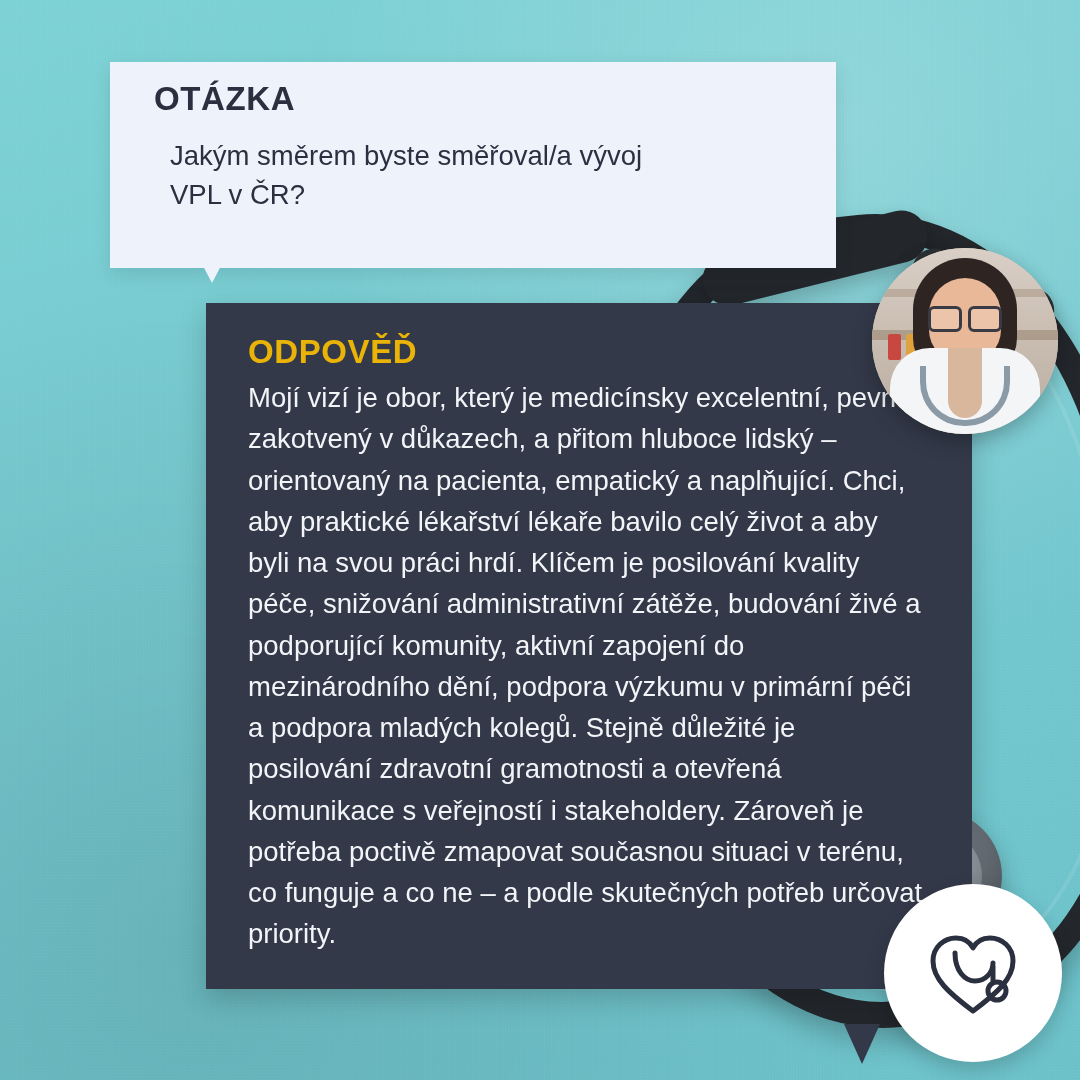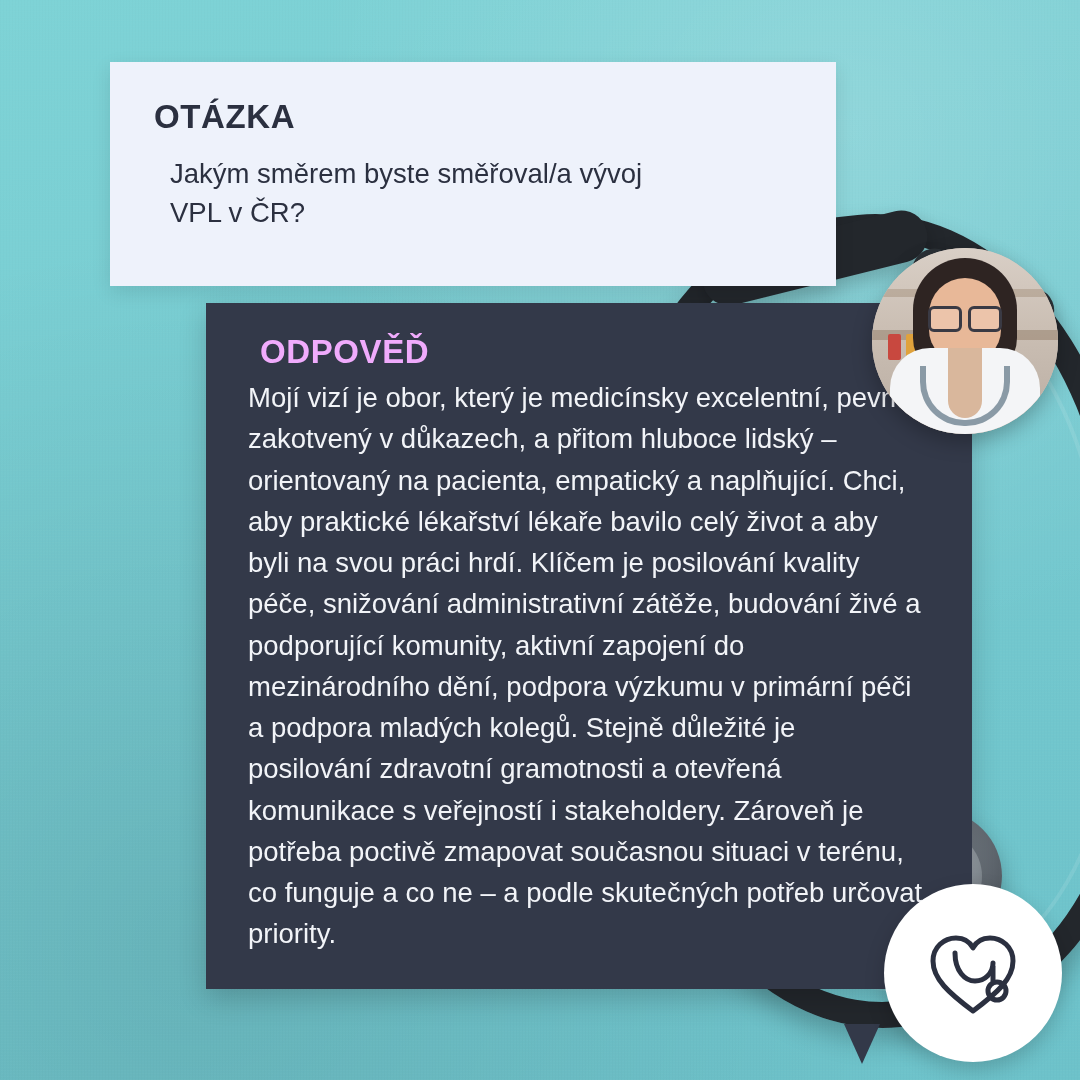--- a/index.html
+++ b/index.html
@@ -108,21 +108,21 @@
     transform: rotate(12deg);
   }
 
   
   .question-bubble {
     position: absolute;
     left: 110px;
     top: 62px;
     width: 726px;
     background: #eef2fb;
-    padding: 36px 40px 38px 44px;
+    padding: 18px 40px 38px 44px;
     box-sizing: border-box;
     box-shadow: 0 6px 18px rgba(0,0,0,.10);
   }
   .question-title {
     font-size: 33px;
     font-weight: bold;
     letter-spacing: .6px;
     color: #2b3040;
     margin: 0 0 18px 0;
   }
@@ -152,22 +152,22 @@
     width: 766px;
     background: #333949;
     padding: 30px 46px 34px 42px;
     box-sizing: border-box;
     box-shadow: 0 10px 26px rgba(0,0,0,.18);
   }
   .answer-title {
     font-size: 33px;
     font-weight: bold;
     letter-spacing: .6px;
-    color: #f0abfc;
-    margin: 0 0 6px 12px;
+    color: #eab308;
+    margin: 0 0 6px 0;
   }
   .answer-text {
     font-size: 27.5px;
     line-height: 1.50;
     color: #f2f4f8;
     margin: 0;
   }
   .answer-tail {
     position: absolute;
     left: 844px;

